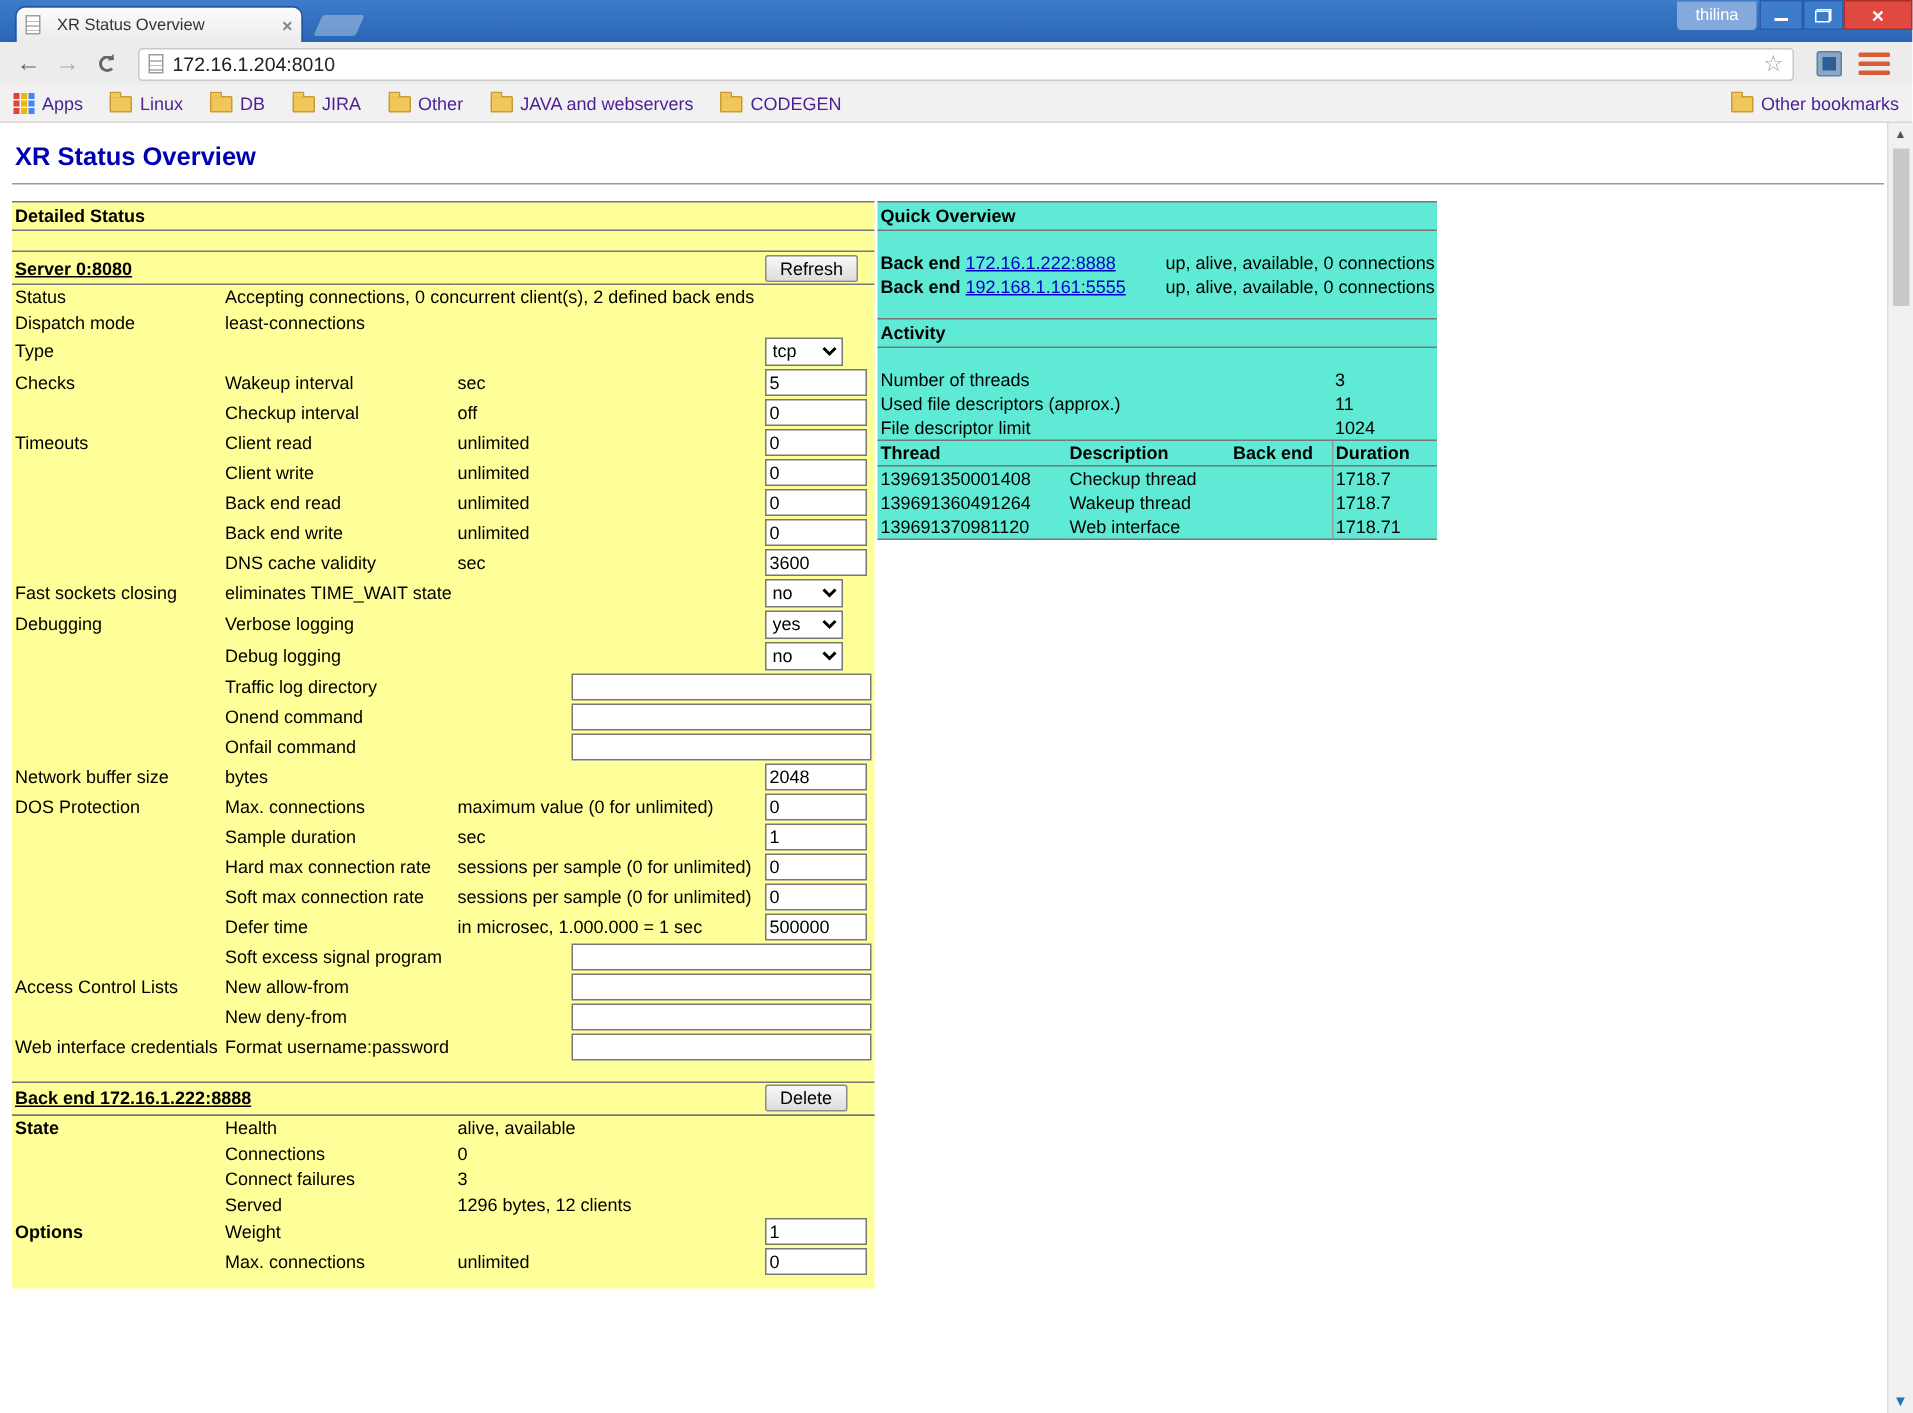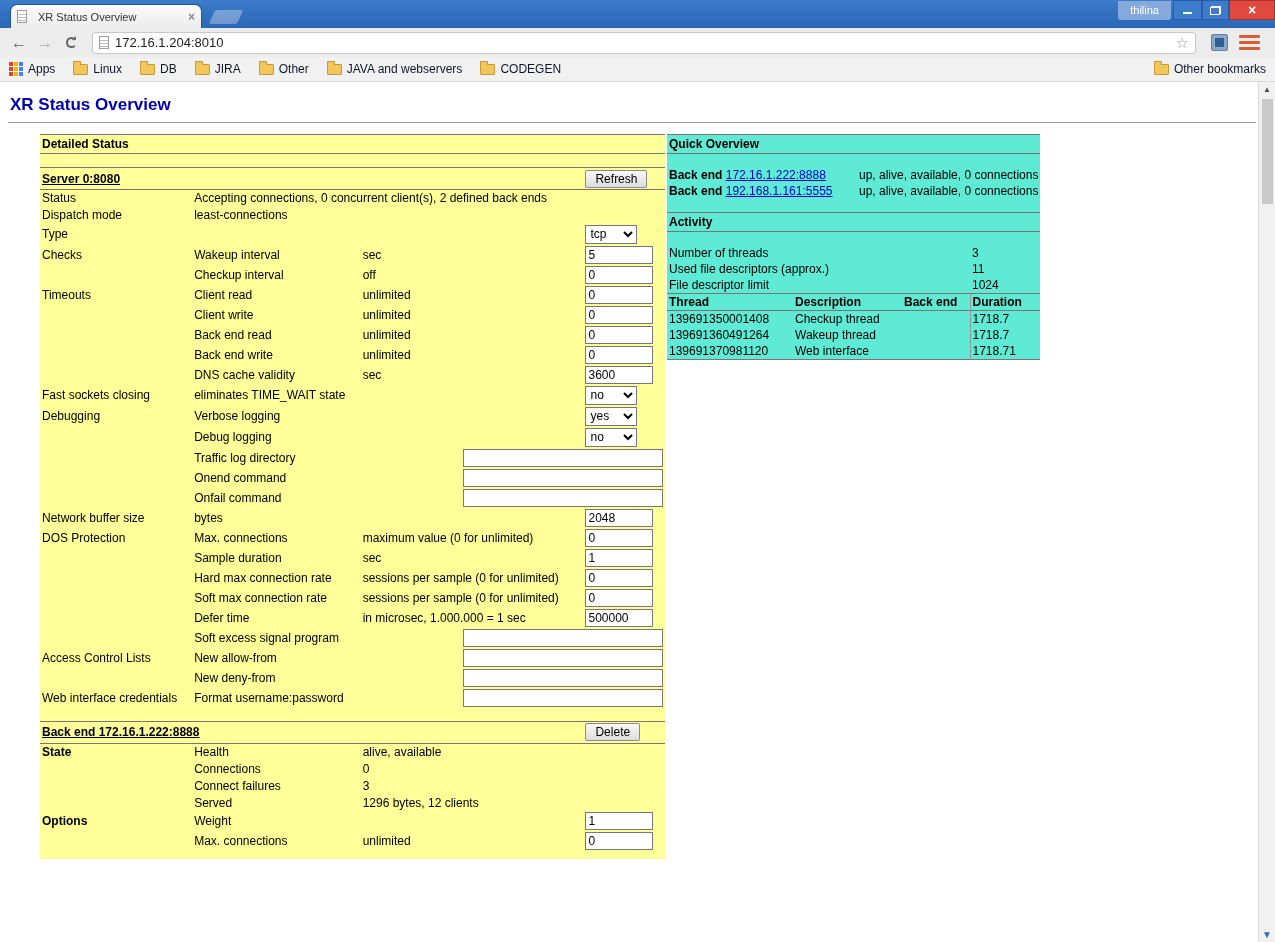--- a/index.html
+++ b/index.html
@@ -43,39 +43,39 @@
     background-image:linear-gradient(#fff 3px,#BDBDBD 3px,#BDBDBD 4px,#fff 4px,#fff 6px,#BDBDBD 6px,#BDBDBD 7px,#fff 7px,#fff 9px,#BDBDBD 9px,#BDBDBD 10px,#fff 10px);}
   .url{font-size:13px;color:#202124;flex:1;}
   .star{color:#9AA0A6;font-size:15px;line-height:1;}
   .ext-icon{width:17px;height:17px;margin:0 7px;position:relative;background:#8AA7C6;
     border:1px solid #5F7FA6;border-radius:2px;flex:none;}
   .ext-icon:after{content:'';position:absolute;left:3px;top:3px;right:3px;bottom:3px;background:#2F5E96;}
   .menu-icon{width:21px;height:15px;display:flex;flex-direction:column;justify-content:space-between;margin:0 9px 0 4px;flex:none;}
   .menu-icon i{height:3px;background:#DB5B32;border-radius:1px;}
   
   .bookmarks{height:25px;background:#F1F1F1;display:flex;align-items:center;padding:0 9px;
-    border-bottom:1px solid #D8D8D8;font-size:12px;color:#0f172a;}
+    border-bottom:1px solid #D8D8D8;font-size:12px;color:#4c1d95;}
   .bm{display:flex;align-items:center;gap:5px;margin-right:18px;white-space:nowrap;}
   .bm-items{display:flex;align-items:center;}
   .apps-grid{display:grid;grid-template-columns:repeat(3,4px);grid-gap:1px;}
   .apps-grid i{width:4px;height:4px;}
   .apps-grid i:nth-child(3n+1){background:#DB4437;}
   .apps-grid i:nth-child(3n+2){background:#F4B400;}
   .apps-grid i:nth-child(3n){background:#4285F4;}
   .folder{display:inline-block;width:15px;height:11px;background:#F1C65A;border:1px solid #C89B37;
     border-radius:1px;position:relative;flex:none;}
   .folder:before{content:'';position:absolute;top:-4px;left:-1px;width:6px;height:3px;
     background:#F1C65A;border:1px solid #C89B37;border-bottom:none;border-radius:1px 1px 0 0;}
   .flex-sp{flex:1;}
   
   .content{background:#fff;height:860px;padding:0 19px 0 8px;overflow:hidden;}
   .page-title{font-size:17px;font-weight:bold;color:#0000B3;margin:13px 0 7px 2px;}
   hr.rule{border:none;border-top:1px solid #999;margin:0 0 11px 0;}
   .cols{display:flex;align-items:flex-start;}
-  .col-left{width:625px;background:#FFFF99;padding-bottom:8px;flex:none;margin-left:32px;}
+  .col-left{width:575px;background:#FFFF99;padding-bottom:8px;flex:none;}
   .col-right{width:373px;background:#5eead4;margin-left:2px;flex:none;}
   .sect-title{font-weight:bold;font-size:12px;padding:2px;border-top:1px solid #777;
     border-bottom:1px solid #777;}
   .gap{height:13px;}
   table.dtable,table.qtable{border-collapse:collapse;width:100%;font-size:12px;table-layout:fixed;}
   .dtable td{padding:1px 2px;vertical-align:middle;height:17px;overflow:hidden;white-space:nowrap;}
   tr.row-head td{border-top:1px solid #777;border-bottom:1px solid #777;font-weight:bold;height:22px;text-decoration:underline;}
   td.bold{font-weight:bold;}
   .btn{font-size:12px;padding:1px 9px;background:linear-gradient(#F8F8F8,#DDDDDD);
     border:1px solid #8A8A8A;border-radius:2px;font-family:inherit;}

